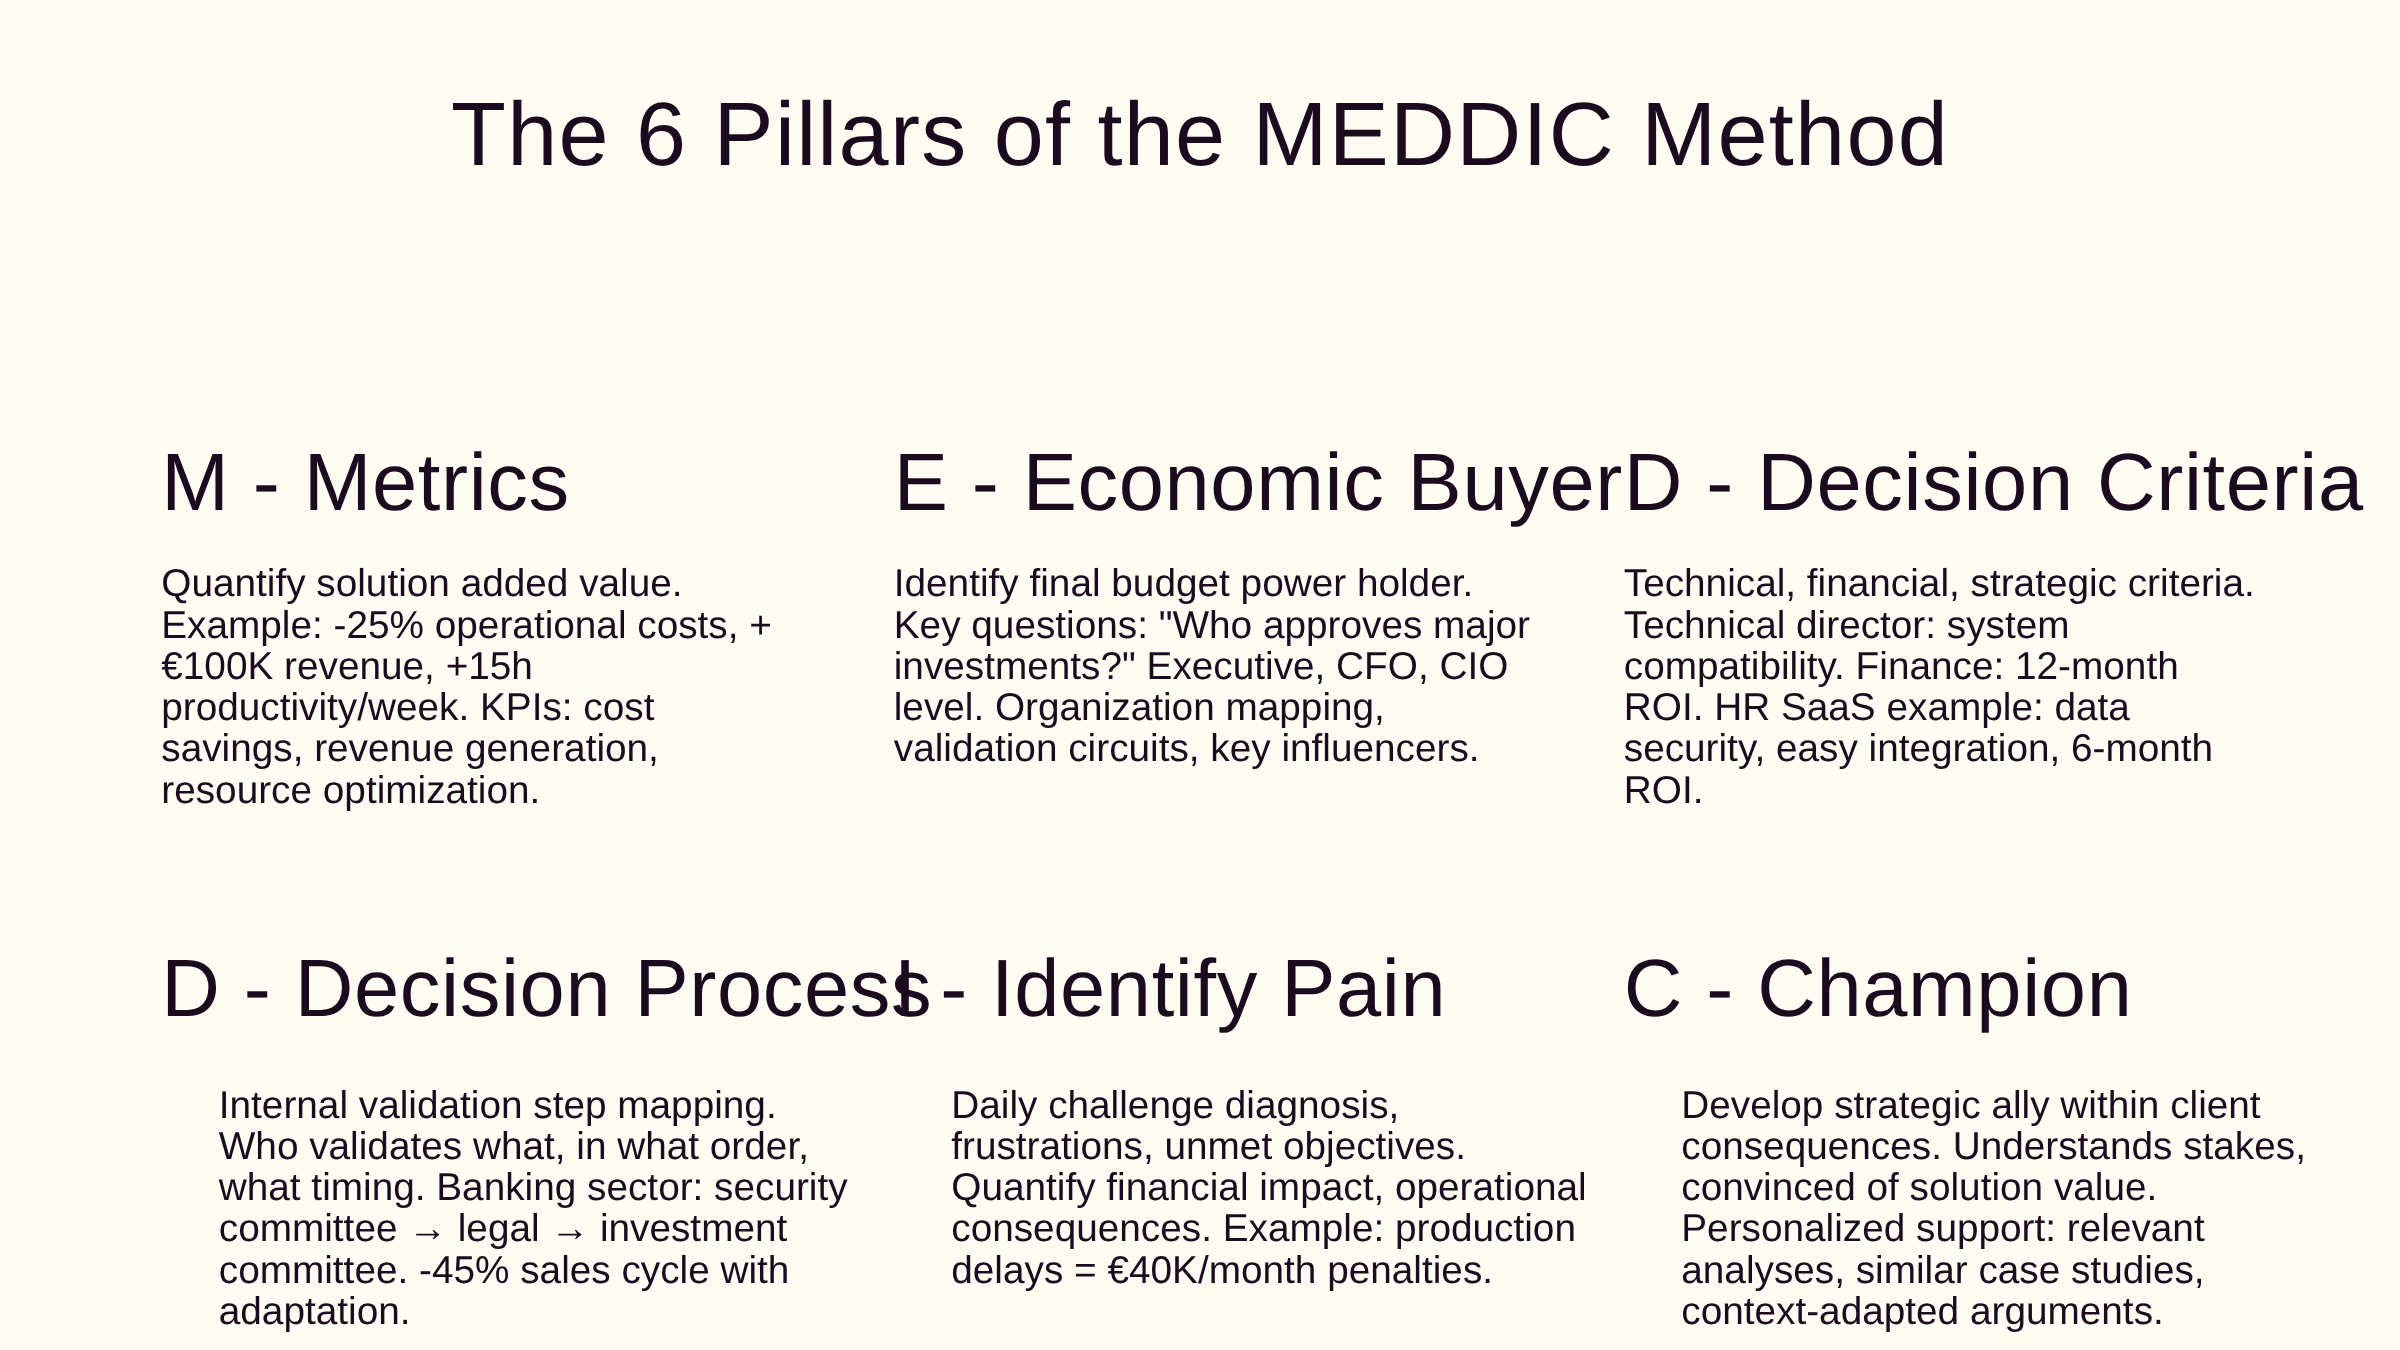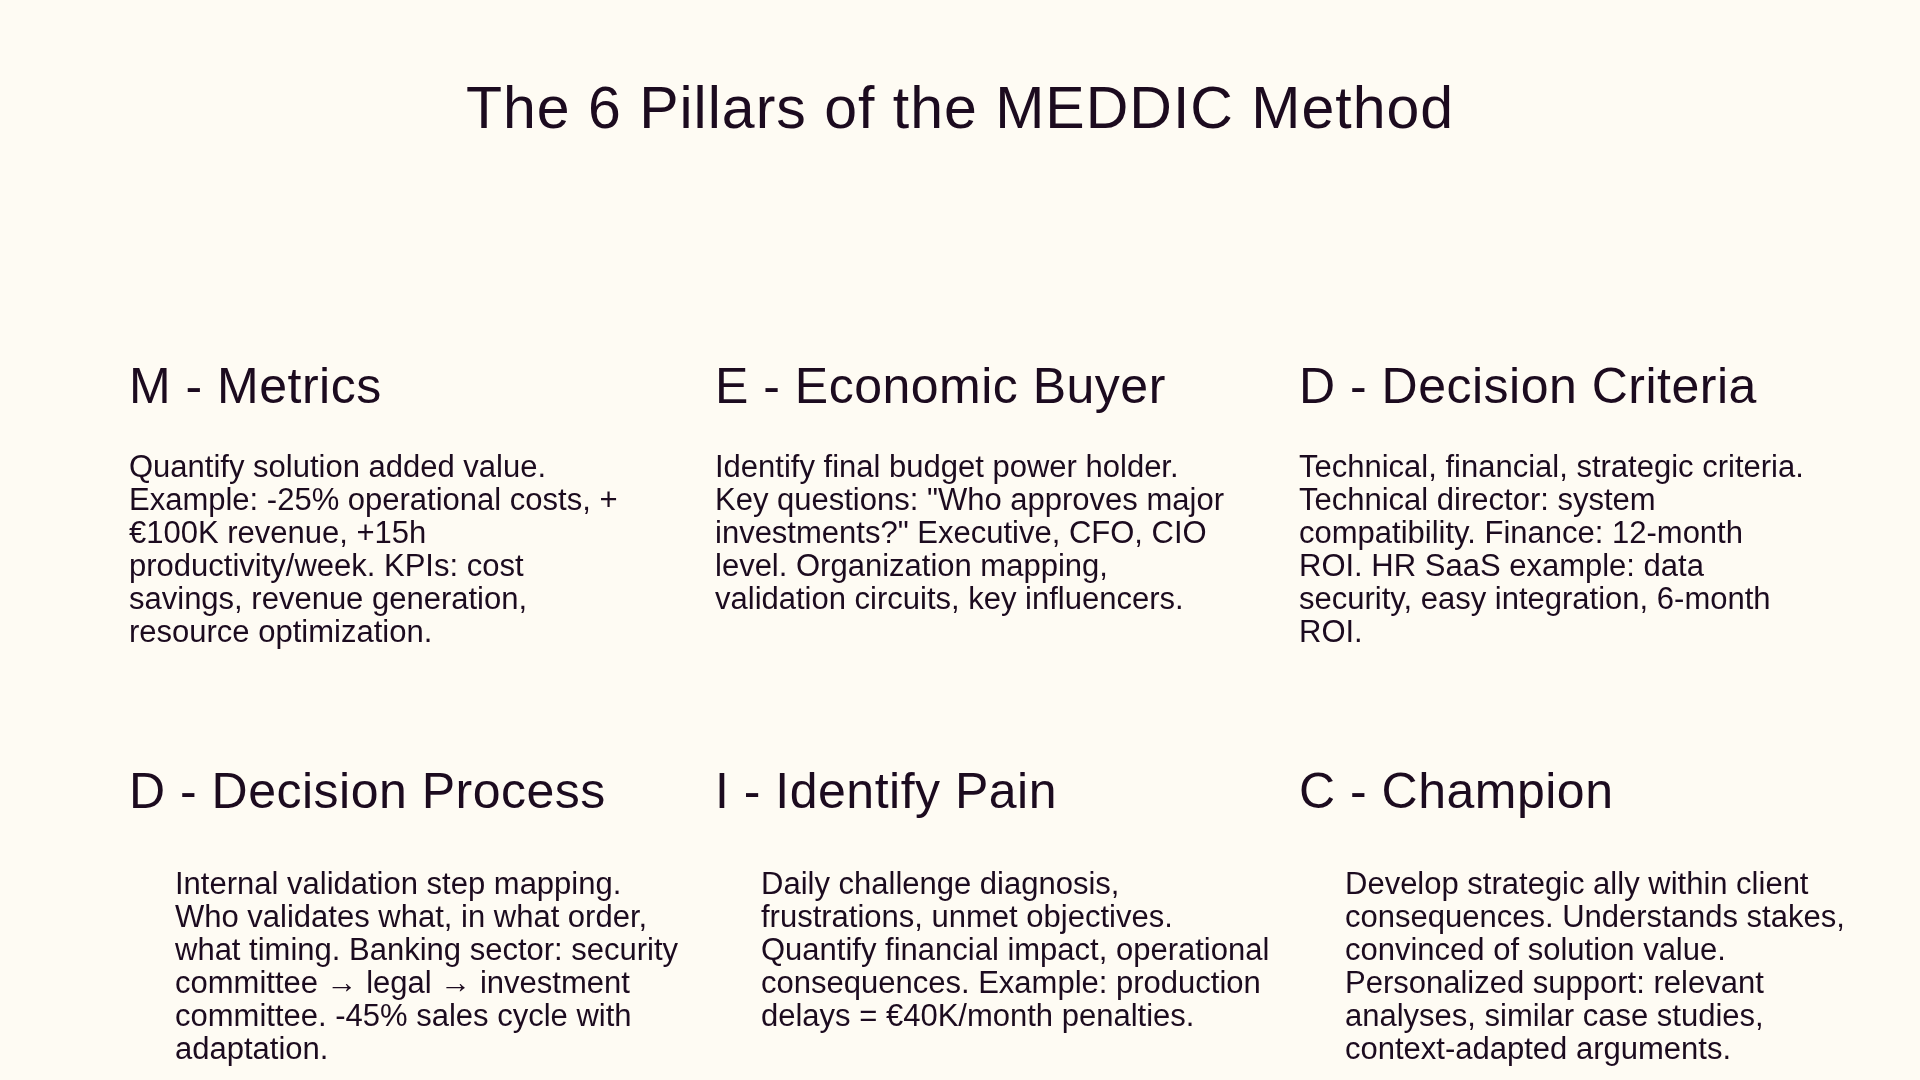--- a/index.html
+++ b/index.html
@@ -6,28 +6,28 @@
   body {
     width: 1920px; height: 1080px; overflow: hidden;
     background: #fefbf3;
     font-family: "Liberation Sans", "DejaVu Sans", sans-serif;
     color: #1c0b1f;
     position: relative;
   }
   .title {
     position: absolute; left: 0; right: 0; top: 58px;
     text-align: center;
-    font-size: 59px; font-weight: 400; letter-spacing: 1px;
+    font-size: 72px; font-weight: 400; letter-spacing: 1px;
     margin: 0; line-height: 100px;
   }
   .pillar { position: absolute; width: 520px; }
   .icon-wrap { position: absolute; width: 120px; height: 120px; }
   .pillar h2 {
     position: absolute; left: 0; margin: 0;
-    font-size: 50px; font-weight: 400; line-height: 60px; white-space: nowrap;
+    font-size: 65px; font-weight: 400; line-height: 60px; white-space: nowrap;
     letter-spacing: 0.5px;
   }
   .pillar p {
     position: absolute; left: 0; margin: 0; width: 510px;
     font-size: 31px; line-height: 33px; font-weight: 400;
   }
   
   .r1 h2 { top: 356px; }
   .r1 p { top: 450px; }
   

